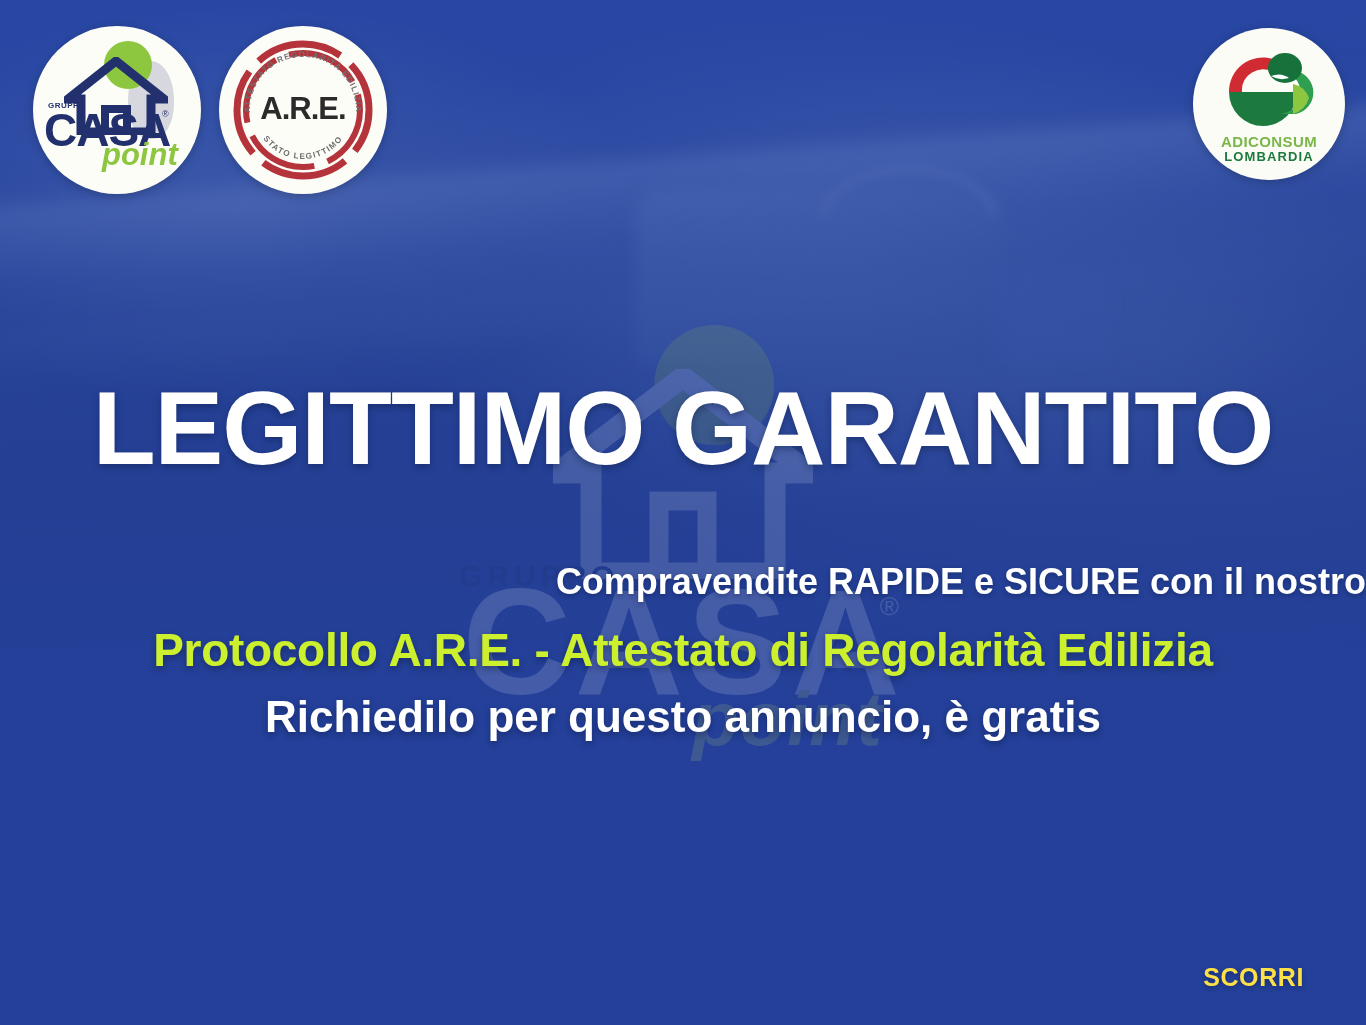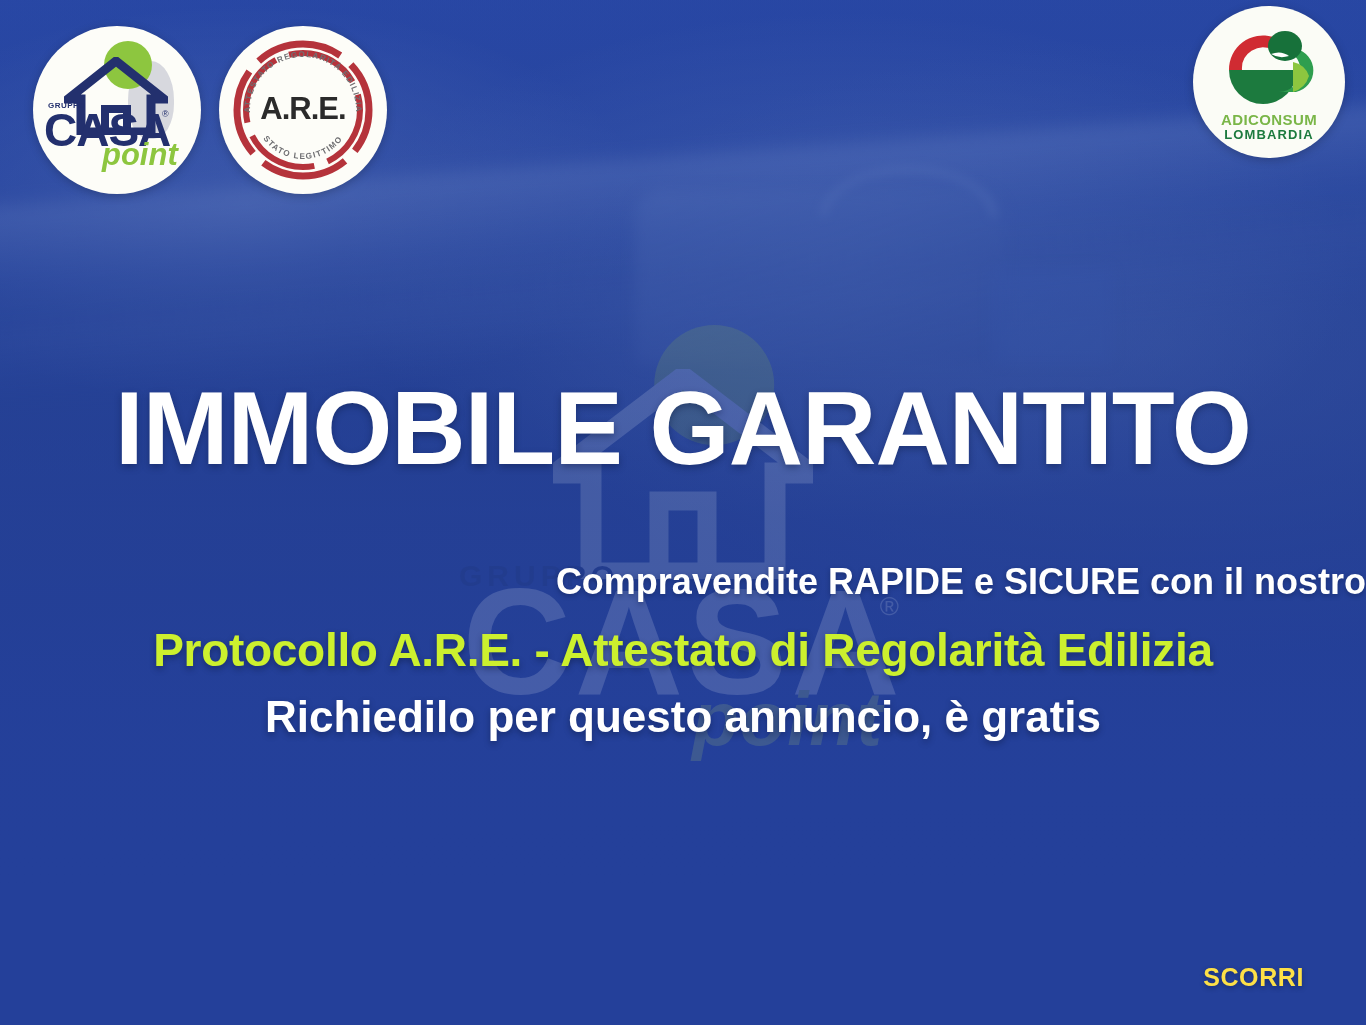--- a/index.html
+++ b/index.html
@@ -139,21 +139,21 @@
     width:50px; height:50px; border-radius:50%; background:#f4f6ee;
     margin:0 auto 8px; display:flex; align-items:center; justify-content:center;
   }
   .approvato-text {
     font-size:16.5px; font-weight:800; color:#ffffff; line-height:1.16;
     letter-spacing:.2px;
   }
 
   
   #adiconsum-badge {
-    left:1193px; top:6px; width:152px; height:152px;
+    left:1193px; top:28px; width:152px; height:152px;
     background:#fbfcf6; display:flex; align-items:center; justify-content:center;
   }
   .adi-inner { position:relative; width:136px; height:136px; }
   .adi-name {
     position:absolute; left:0; bottom:22px; width:100%; text-align:center;
     font-size:15px; font-weight:800; letter-spacing:.4px; color:#7ab648;
   }
   .adi-sub {
     position:absolute; left:0; bottom:8px; width:100%; text-align:center;
     font-size:13px; font-weight:800; letter-spacing:1.1px; color:#1c7a3e;
@@ -264,20 +264,20 @@
         <path d="M95 35 A22 22 0 0 1 95 78 L78 78 A21 21 0 0 0 78 35 Z" fill="#2f9e4f"></path>
         <ellipse cx="84" cy="32" rx="17" ry="15" fill="#17713a"></ellipse>
         <path d="M92 48 A20 20 0 0 1 108 62 A24 24 0 0 1 92 78 Z" fill="#8dc63f"></path>
         <path d="M70 40 q10 -4 18 2 q-10 3 -18 -2 Z" fill="#ffffff"></path>
       </svg>
       <div class="adi-name">ADICONSUM</div>
       <div class="adi-sub">LOMBARDIA</div>
     </div>
   </div>
 
-  <div id="headline">IMMOBILE GARANTITO</div>
+  <div id="headline">LEGITTIMO GARANTITO</div>
   <div id="subline-1">Compravendite RAPIDE e SICURE con il nostro</div>
   <div id="subline-2">Protocollo A.R.E. - Attestato di Regolarità Edilizia</div>
   <div id="subline-3">Richiedilo per questo annuncio, è gratis</div>
 
   <div id="scorri">SCORRI</div>
 
 </div>
 
 </body></html>

